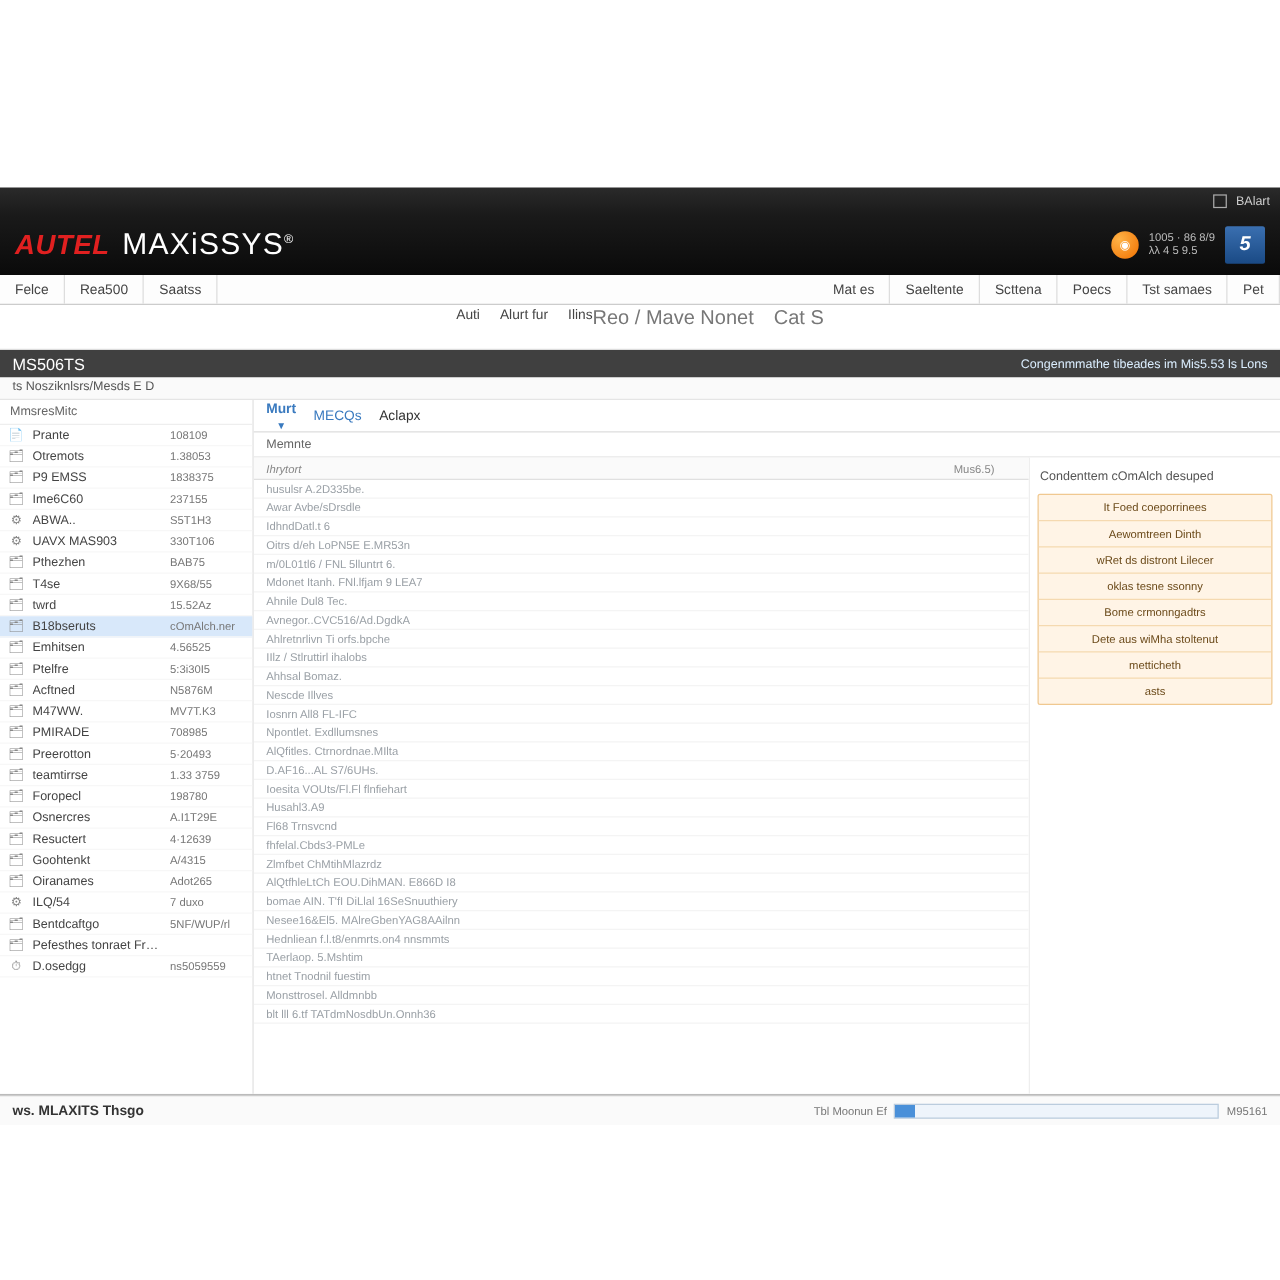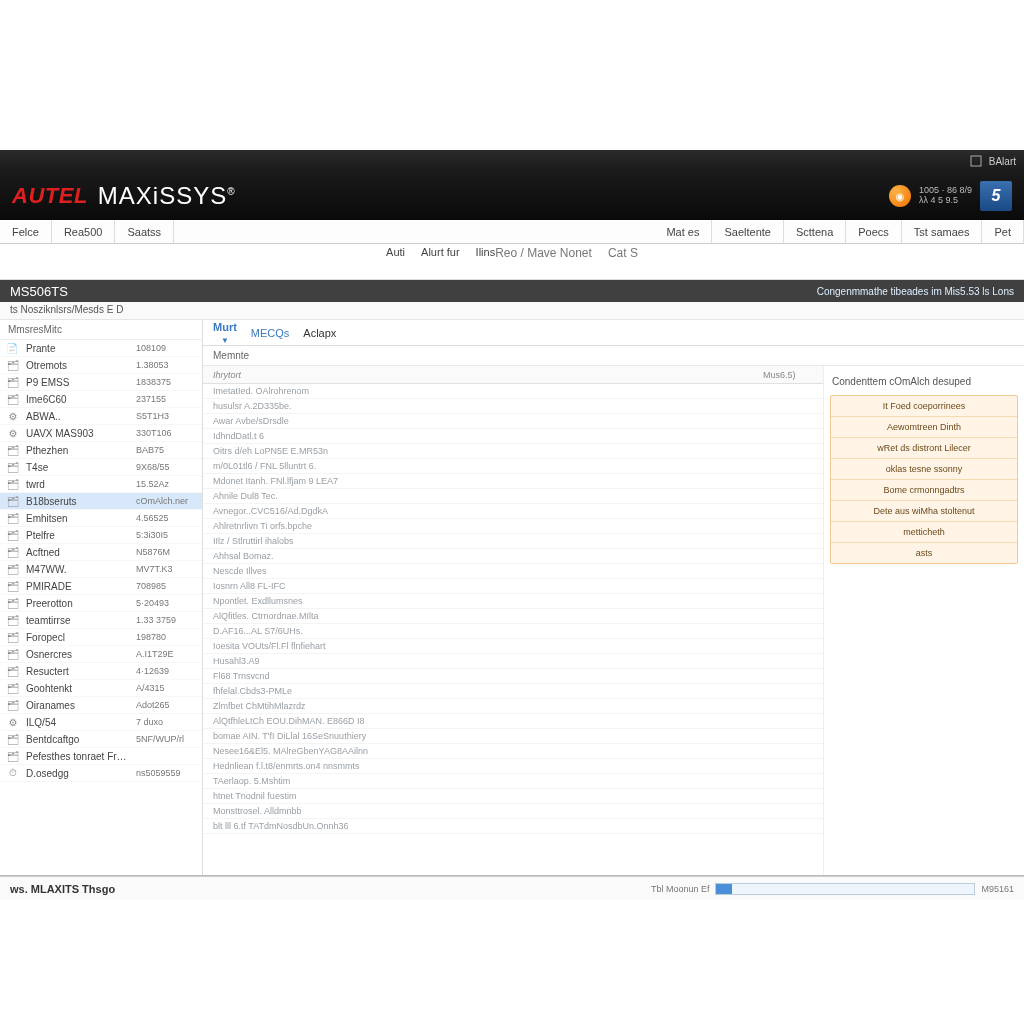--- a/index.html
+++ b/index.html
@@ -180,21 +180,21 @@
   <div class="tab">Tst samaes</div>
   <div class="tab">Pet</div>
 </div>
 
 <div class="subbar">
   <div class="row">
     <span>Auti</span>
     <span>Alurt fur</span>
     <span>Ilins</span>
   </div>
-  <div class="row" style="font-size:12px; color:#777;justify-content:center;">
+  <div class="row" style="font-size:16px; color:#777;justify-content:center;">
     <span>Reo / Mave Nonet</span>
     <span>Cat S</span>
   </div>
 </div>
 
 <div class="bluebar">
   <span>MS506TS</span>
   <span class="bluebar-right">Congenmmathe tibeades im Mis5.53 ls Lons</span>
 </div>
 
@@ -352,21 +352,20 @@
       <span class="ct plain">Aclapx</span>
     </div>
     <div class="content-subhead">Memnte</div>
     <div class="content-body">
       <div class="grid-area">
         <div class="grid-head">
           <div class="gh1">Ihrytort</div>
           <div class="gh2">Mus6.5)</div>
         </div>
         <div id="grid-rows">
-            <div class="grid-row">ImetatIed. OAlrohrenom</div>
             <div class="grid-row">husulsr A.2D335be.</div>
             <div class="grid-row">Awar Avbe/sDrsdle</div>
             <div class="grid-row">IdhndDatl.t 6</div>
             <div class="grid-row">Oitrs d/eh LoPN5E E.MR53n</div>
             <div class="grid-row">m/0L01tl6 / FNL 5lluntrt 6.</div>
             <div class="grid-row">Mdonet Itanh. FNl.lfjam 9 LEA7</div>
             <div class="grid-row">Ahnile Dul8 Tec.</div>
             <div class="grid-row">Avnegor..CVC516/Ad.DgdkA</div>
             <div class="grid-row">Ahlretnrlivn Ti orfs.bpche</div>
             <div class="grid-row">IIlz / Stlruttirl ihalobs</div>

